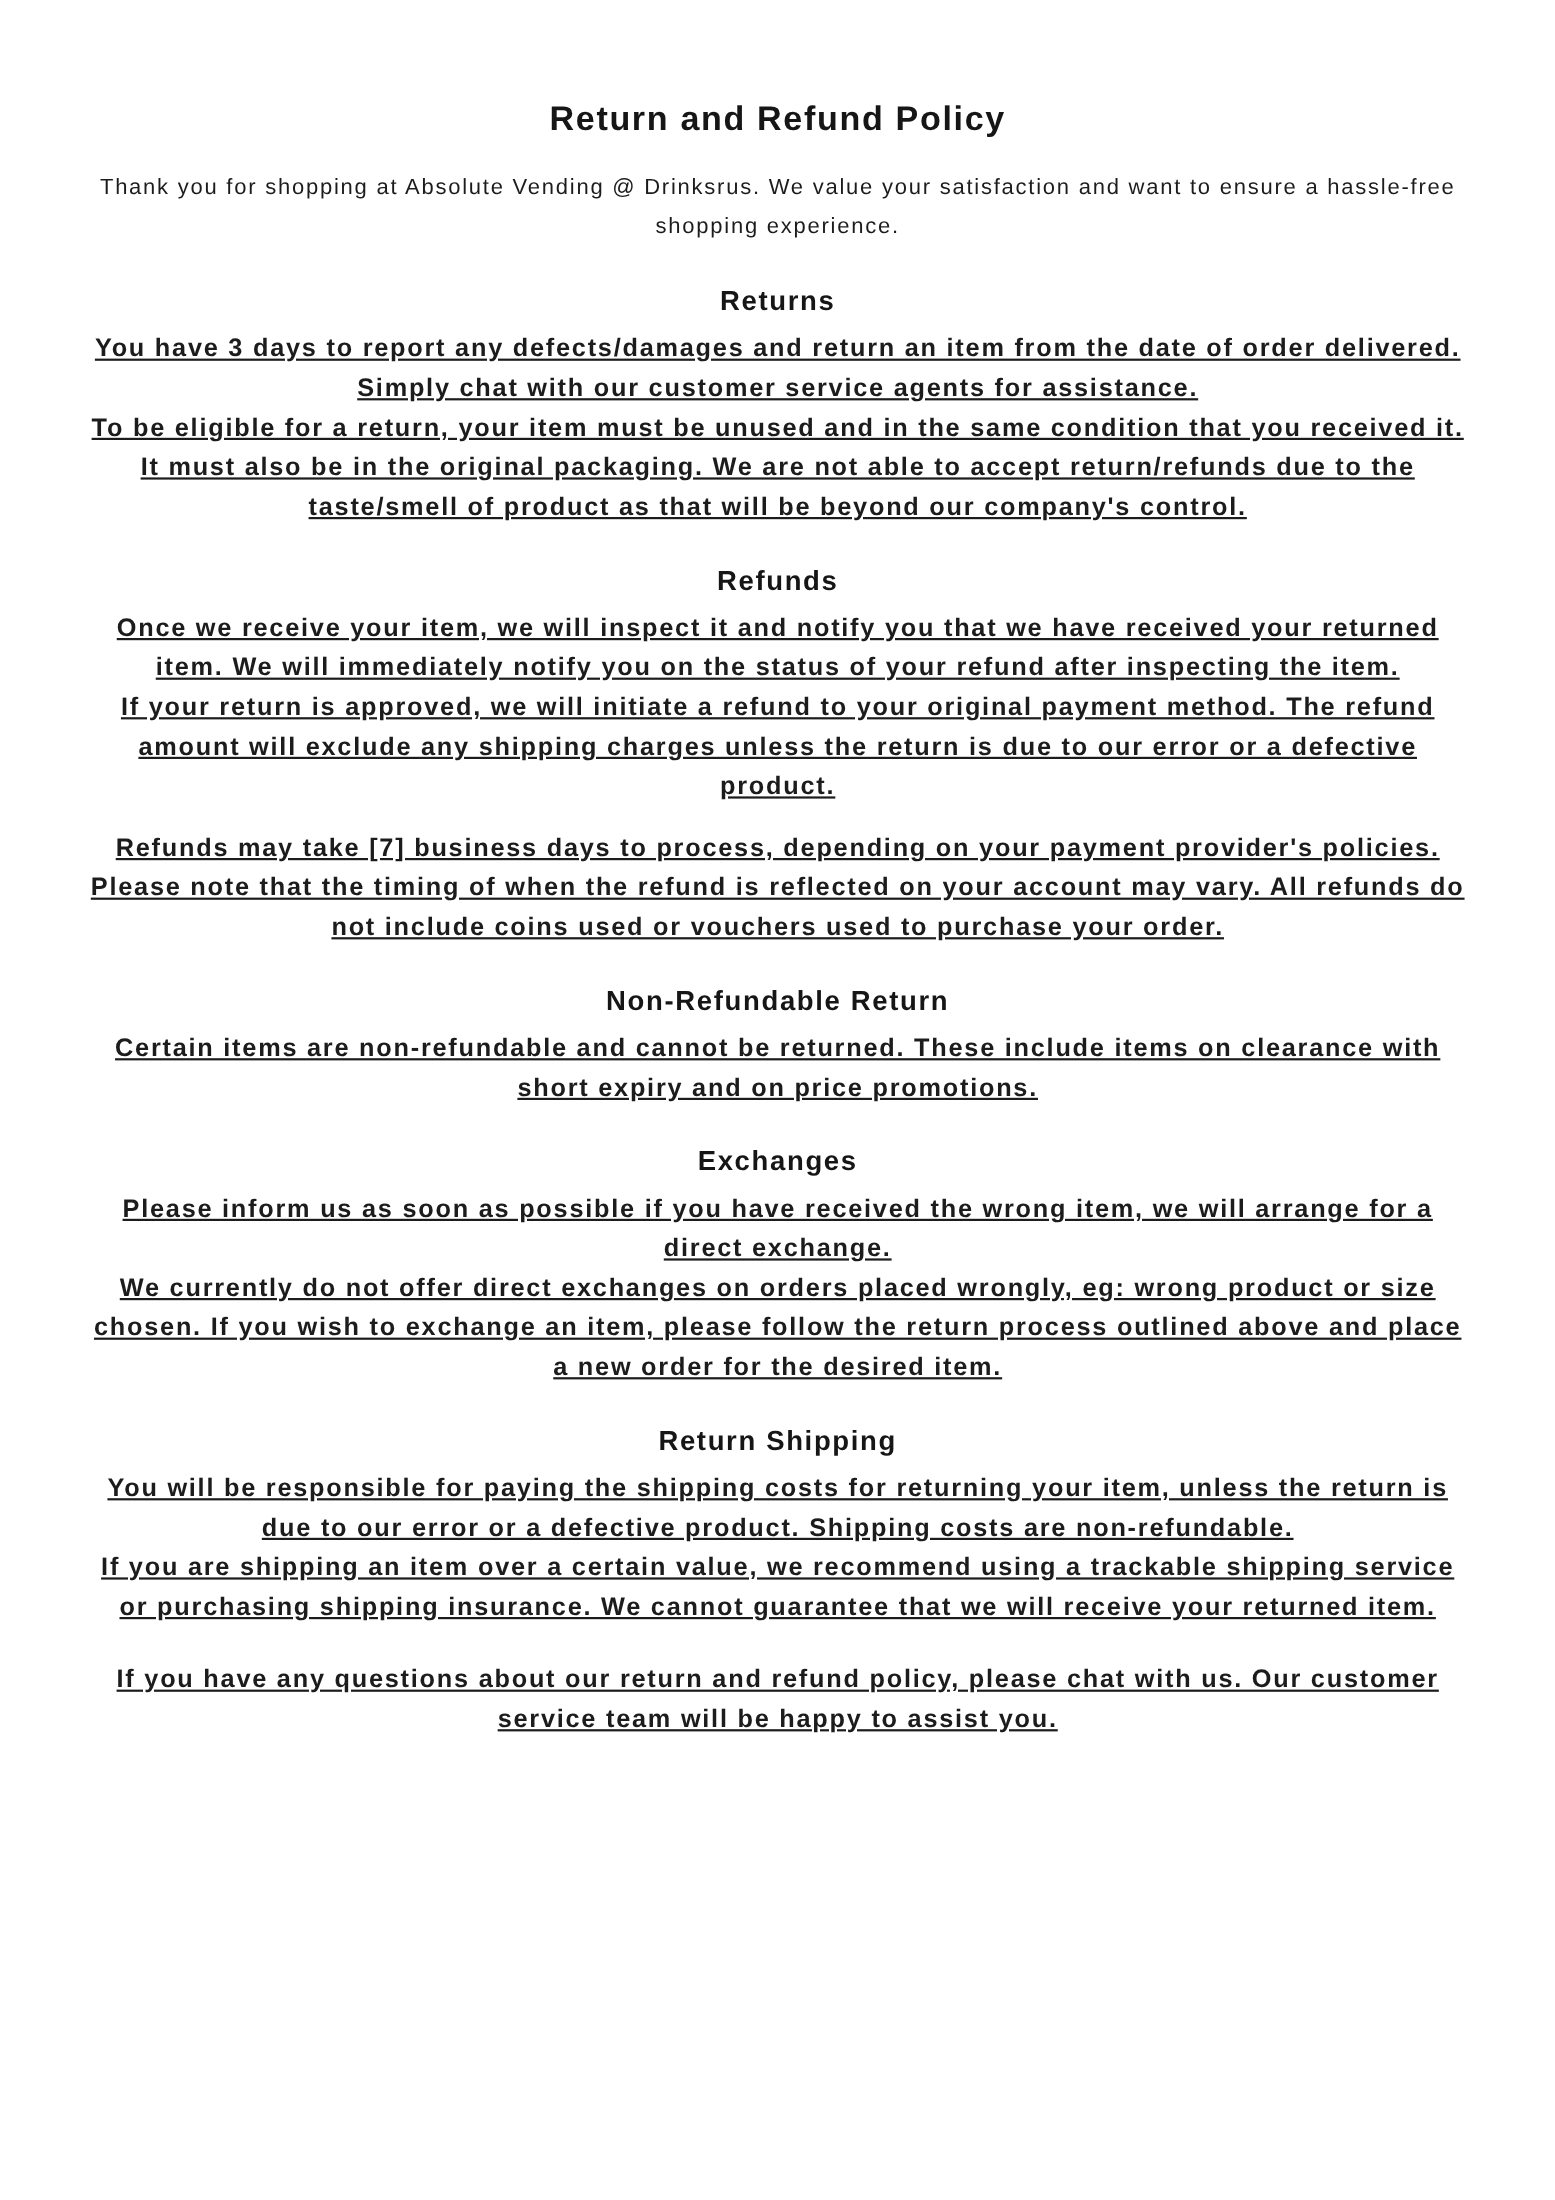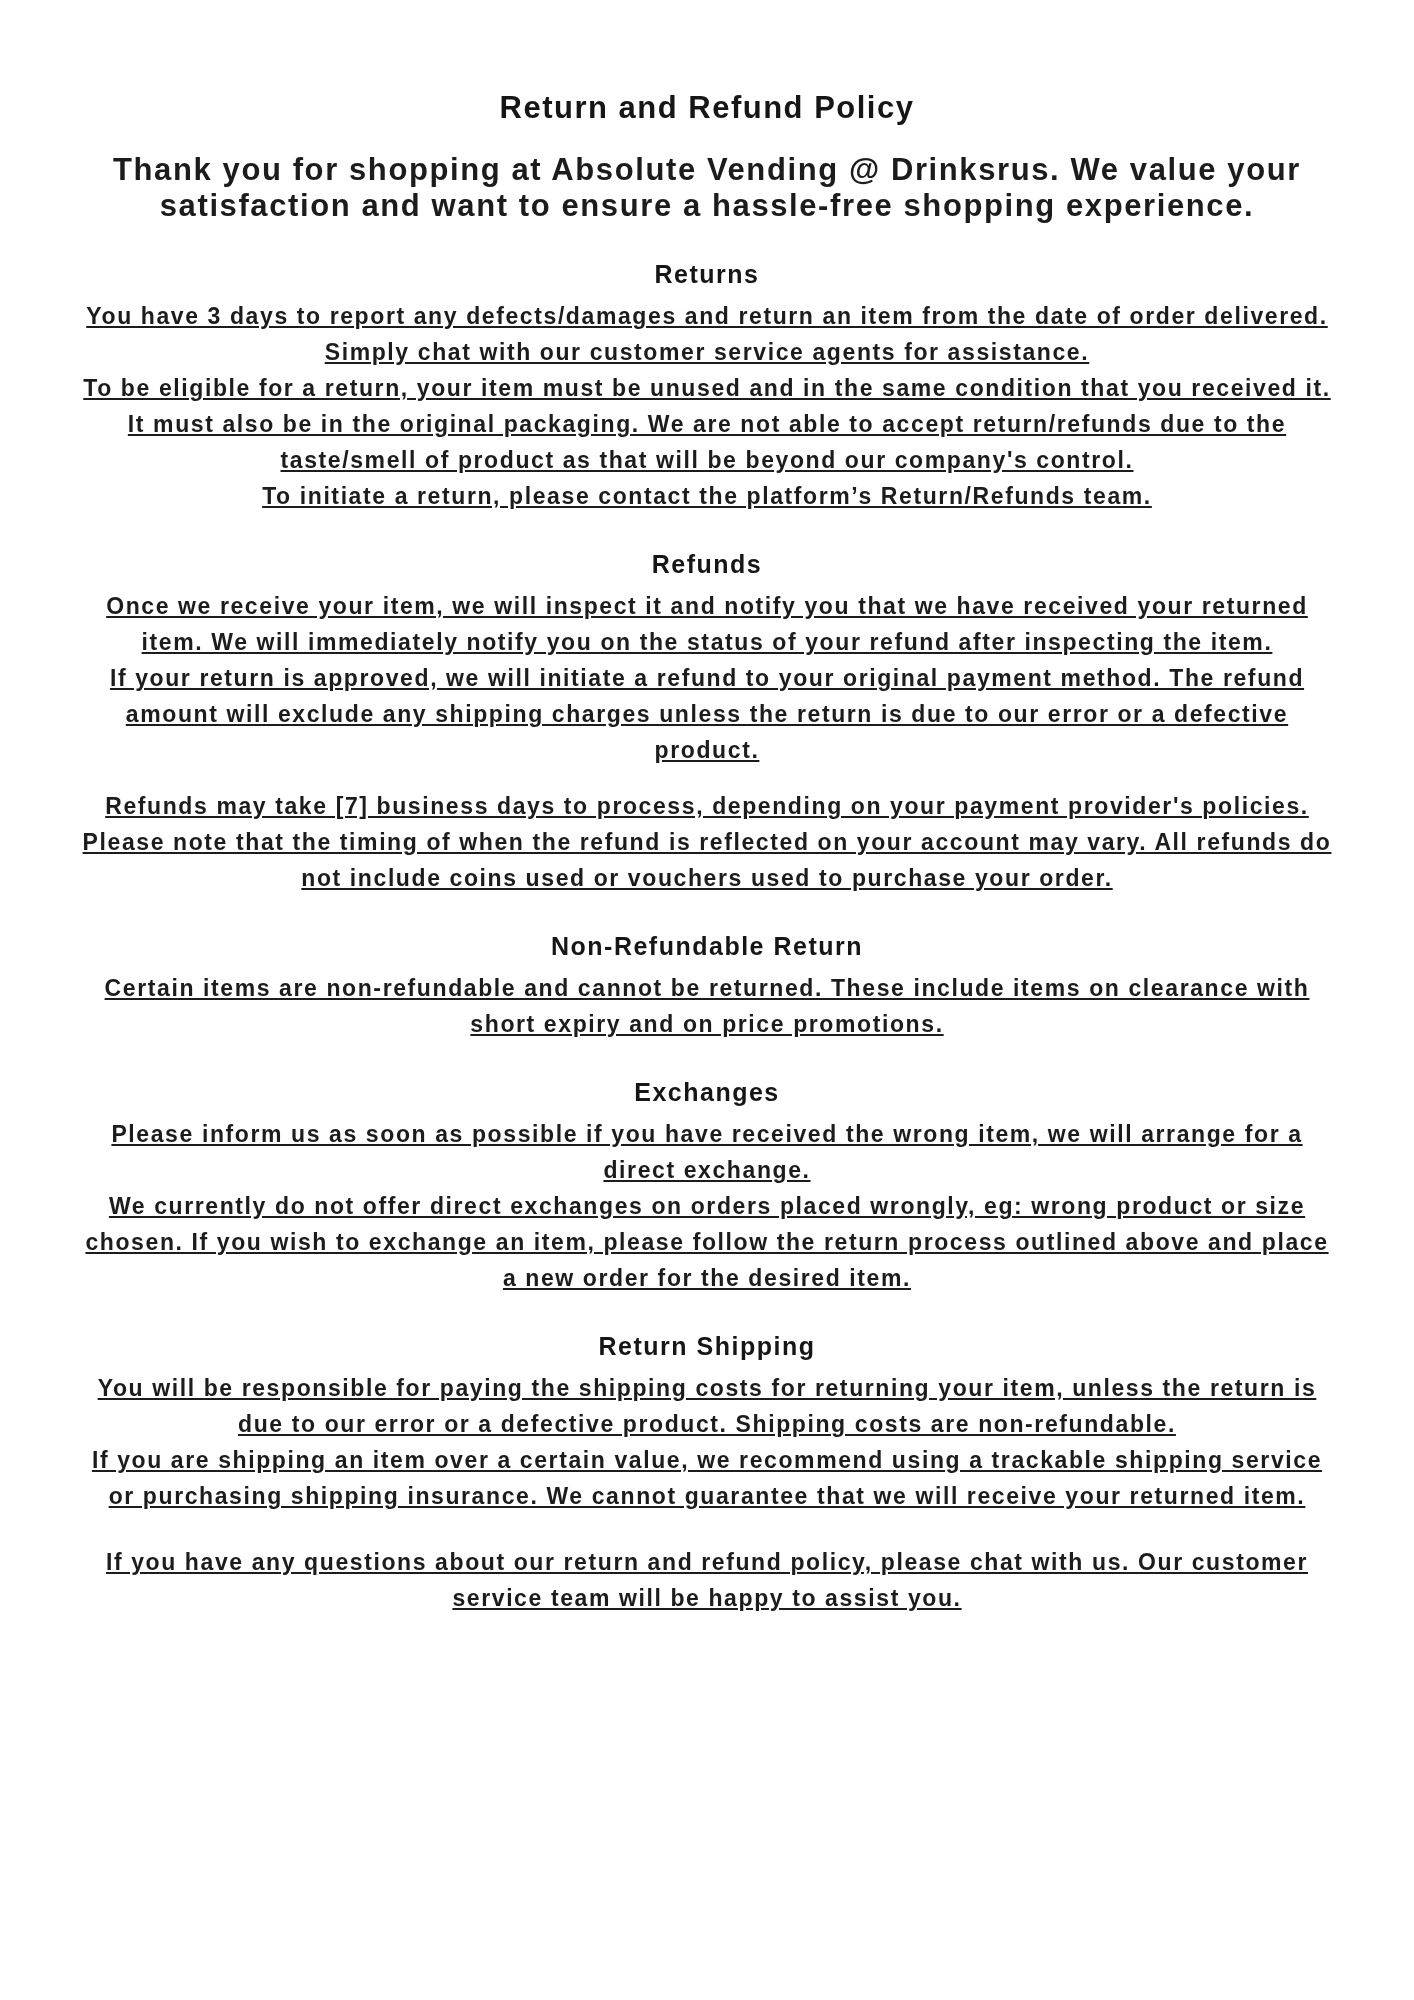--- a/index.html
+++ b/index.html
@@ -24,22 +24,22 @@
   }
   .page-title {
     font-size: 31px;
     font-weight: 800;
     letter-spacing: 1.5px;
     line-height: 40px;
     margin-bottom: 24px;
     color: #161616;
   }
   .intro {
-    font-size: 31px;
-    font-weight: 700;
+    font-size: 20px;
+    font-weight: 400;
     letter-spacing: 1.6px;
     line-height: 36px;
   }
   section { margin-top: 30px; }
   .section-heading {
     font-size: 25px;
     font-weight: 800;
     letter-spacing: 1.5px;
     line-height: 40px;
     margin-bottom: 4px;
@@ -61,21 +61,20 @@
   <div class="content">
 
     <h1 class="page-title">Return and Refund Policy</h1>
 
     <p class="intro">Thank you for shopping at Absolute Vending @ Drinksrus. We value your satisfaction and want to ensure a hassle-free shopping experience.</p>
 
     <section>
       <h2 class="section-heading">Returns</h2>
       <p class="para">You have 3 days to report any defects/damages and return an item from the date of order delivered. Simply chat with our customer service agents for assistance.</p>
       <p class="para">To be eligible for a return, your item must be unused and in the same condition that you received it. It must also be in the original packaging. We are not able to accept return/refunds due to the taste/smell of product as that will be beyond our company's control.</p>
-      <p class="para">To initiate a return, please contact the platform’s Return/Refunds team.</p>
     </section>
 
     <section>
       <h2 class="section-heading">Refunds</h2>
       <p class="para">Once we receive your item, we will inspect it and notify you that we have received your returned item. We will immediately notify you on the status of your refund after inspecting the item.</p>
       <p class="para">If your return is approved, we will initiate a refund to your original payment method. The refund amount will exclude any shipping charges unless the return is due to our error or a defective product.</p>
       <p class="para gap-before">Refunds may take [7] business days to process, depending on your payment provider's policies. Please note that the timing of when the refund is reflected on your account may vary. All refunds do not include coins used or vouchers used to purchase your order.</p>
     </section>
 
     <section>

